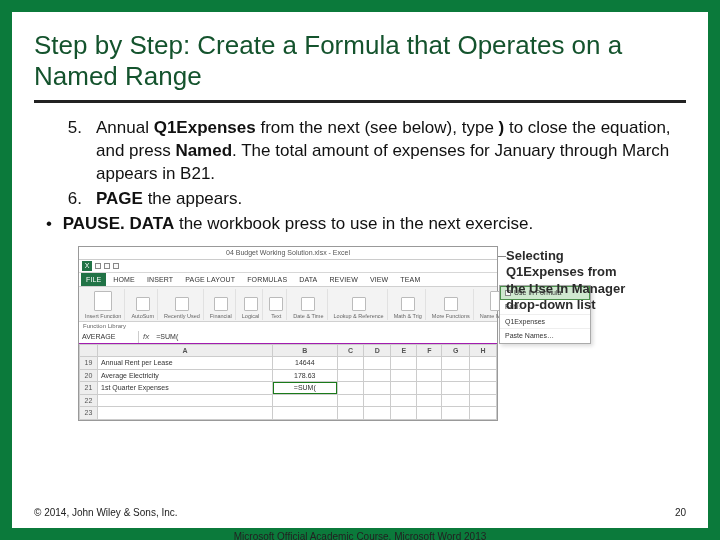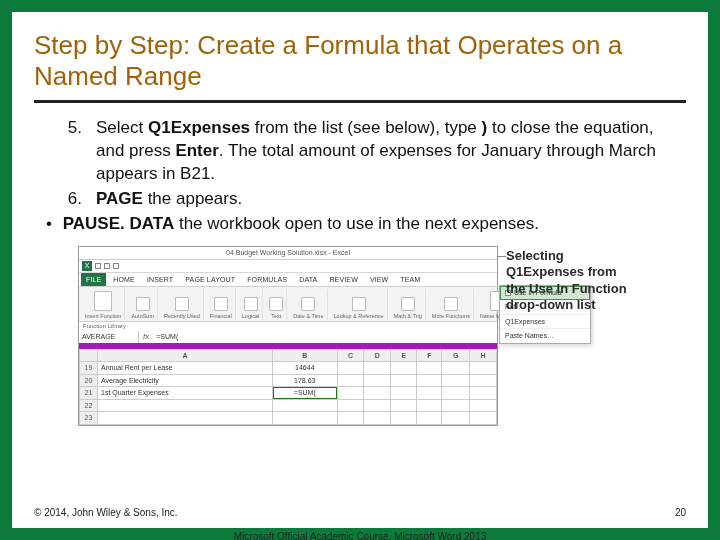--- a/index.html
+++ b/index.html
@@ -7,21 +7,21 @@
   .slide {
     width: 720px; height: 540px;
     border: 12px solid #0b7a3b;
     background: #fff;
     position: relative;
     padding: 18px 22px 0 22px;
   }
   .title {
     font-size: 26px;
     font-weight: 400;
-    color: #a16207;
+    color: #14532d;
     line-height: 1.2;
     margin-bottom: 8px;
   }
   .title-rule {
     border: none;
     border-top: 3px solid #222;
     margin-bottom: 14px;
   }
   .body {
     font-size: 17px;
@@ -73,21 +73,21 @@
     position: absolute; top: -2px; right: -94px;
     width: 92px; background: #fff; border: 1px solid #aaa;
     box-shadow: 2px 2px 4px rgba(0,0,0,0.15);
     font-size: 7px;
   }
   .popup .row { padding: 2px 5px; border-bottom: 1px solid #eee; display:flex; align-items:center; gap:3px; }
   .popup .row.sel { background: #cfe8cf; outline: 1px solid #4a8e4a; outline-offset: -1px; }
   .popup .row.last { border-bottom:none; }
   .sq { width:6px; height:6px; border:1px solid #888; background:#fafafa; }
 
-  .formula-bar { display:flex; align-items:flex-end; border-bottom:6px solid #a21caf; }
+  .formula-bar { display:flex; align-items:flex-end; border-bottom:1px solid #a21caf; }
   .namebox { width:60px; border-right:1px solid #ccc; padding:1px 3px; font-size:7px; }
   .fx { padding: 0 4px; font-style: italic; color:#555; }
   .formula-input { flex:1; padding:1px 3px; font-size:7px; }
 
   table.sheet { border-collapse: collapse; width:100%; }
   table.sheet th, table.sheet td { border:1px solid #ccc; font-size:7px; padding:1px 3px; height:11px; text-align:center; }
   table.sheet th { background:#eee; color:#555; }
   table.sheet td.rowhead { background:#eee; color:#555; width:18px; }
   table.sheet td.txt { text-align:left; }
   .cell-sel { outline:1.5px solid #1a7a1a; outline-offset:-1px; text-align:left; }
@@ -123,33 +123,33 @@
 
 <div class="slide">
   <h1 class="title">Step by Step: Create a Formula that Operates on a Named Range</h1>
   <hr class="title-rule">
 
   <div class="body">
     <ol class="steps">
       <li>
         <span class="num">5.</span>
         <span>
-          <span>Select </span><span class="b">Q1Expenses</span><span> from the list (see below), type </span><span class="b">)</span><span> to close the equation, and press </span><span class="b">Enter</span><span>. The total amount of expenses for January through March appears in B21.</span>
+          <span>Annual </span><span class="b">Q1Expenses</span><span> from the next (see below), type </span><span class="b">)</span><span> to close the equation, and press </span><span class="b">Named</span><span>. The total amount of expenses for January through March appears in B21.</span>
         </span>
       </li>
       <li>
         <span class="num">6.</span>
         <span>
           <span></span><span class="b">PAGE</span><span> the appears.</span>
         </span>
       </li>
     </ol>
     <ul class="bullets">
       <li>
-        <span></span><span class="b">PAUSE. DATA</span><span> the workbook open to use in the next expenses.</span>
+        <span></span><span class="b">PAUSE. DATA</span><span> the workbook press to use in the next exercise.</span>
       </li>
     </ul>
 
     <div class="figure">
       <div class="shot">
         <div class="titlebar">04 Budget Working Solution.xlsx - Excel</div>
         <div class="quickbar">
           <span class="xl">X</span>
           <span class="sq"></span>
           <span class="sq"></span>
@@ -319,21 +319,21 @@
                 <td></td>
                 <td></td>
                 <td></td>
                 <td></td>
                 <td></td>
                 <td></td>
           </tr>
         </tbody>
           </table>
       </div>
-      <div class="callout">Selecting Q1Expenses from the Use In Function drop-down list</div>
+      <div class="callout">Selecting Q1Expenses from the Use In Manager drop-down list</div>
     </div>
   </div>
 
   <div class="footer">
     <span>© 2014, John Wiley &amp; Sons, Inc.</span>
     <span class="mid">Microsoft Official Academic Course, Microsoft Word 2013</span>
     <span class="right">20</span>
   </div>
 </div>
 

